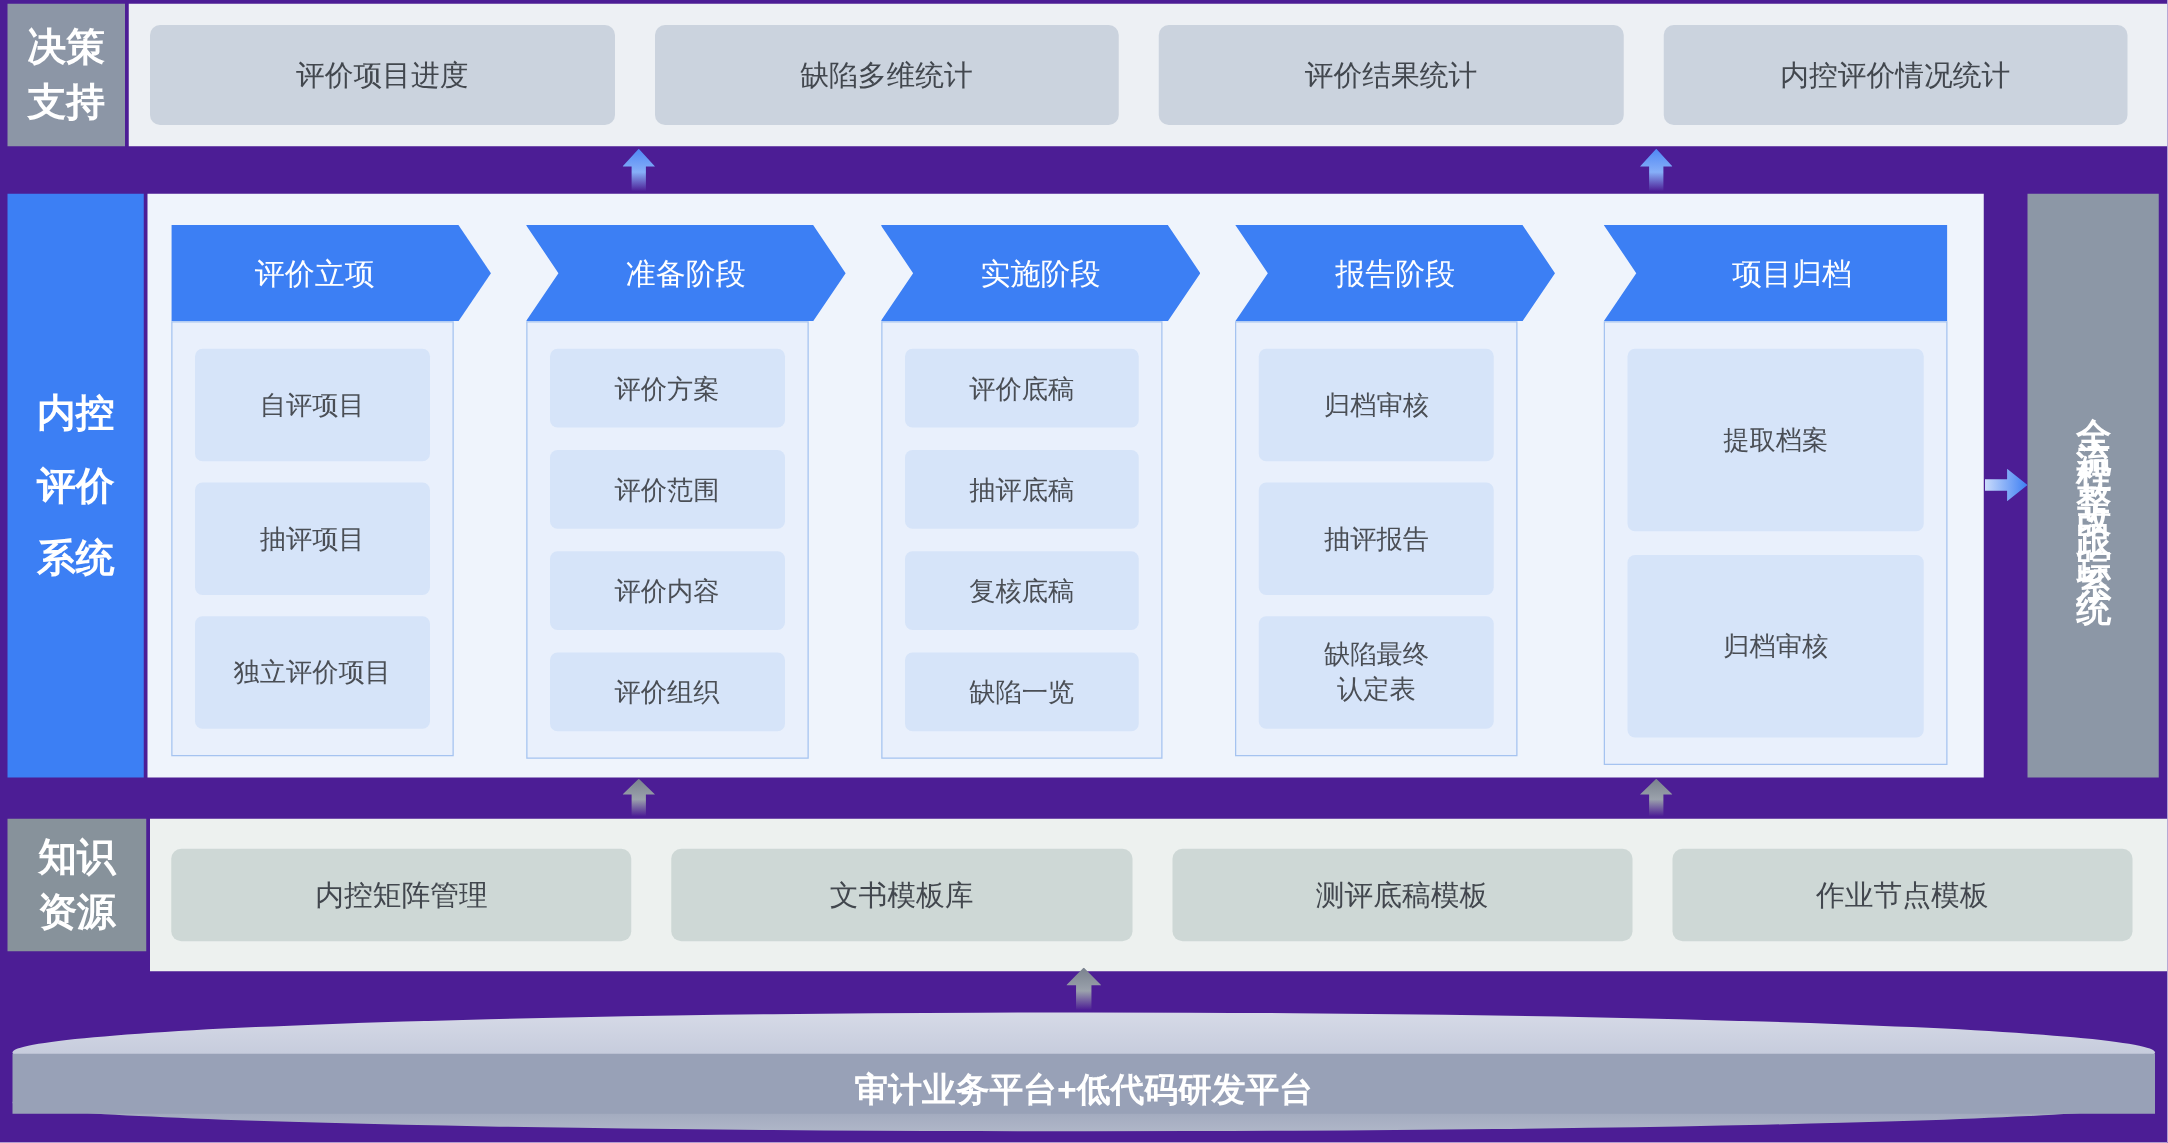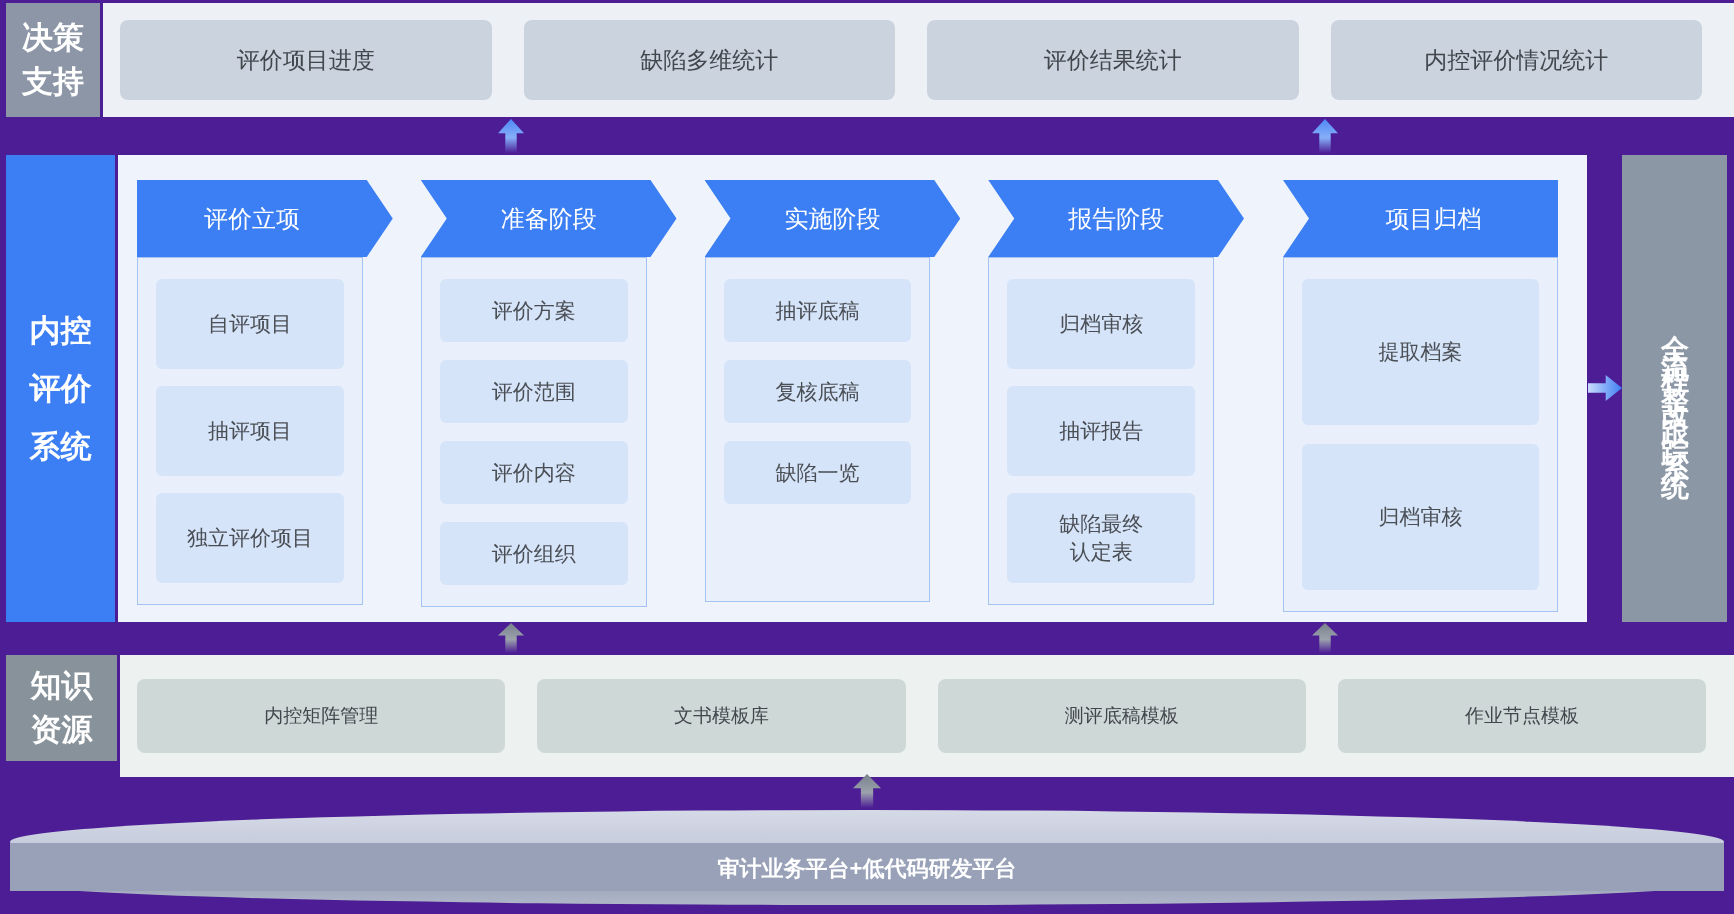--- a/index.html
+++ b/index.html
@@ -63,21 +63,21 @@
     font-weight:bold;font-size:28px;letter-spacing:17px;
   }
   
   .band-knowledge{
     position:absolute;left:120px;top:655px;right:0;height:122px;background:var(--band-knowledge-bg);
     display:flex;align-items:center;gap:32px;padding:0 28px 0 17px;box-sizing:border-box;
   }
   .k-box{
     flex:1;height:74px;border-radius:8px;background:var(--k-box-bg);
     display:flex;align-items:center;justify-content:center;
-    font-size:19px;color:var(--text-dark);
+    font-size:23px;color:var(--text-dark);
   }
   
   .arrow-up{
     position:absolute;width:26px;height:34px;
     clip-path:polygon(50% 0,100% 42%,72% 42%,72% 100%,28% 100%,28% 42%,0 42%);
   }
   .arrow-blue{background:linear-gradient(180deg,#4F87F5 0%,#86AFF8 55%,rgba(183,208,250,0) 100%);}
   .arrow-gray{background:linear-gradient(180deg,#79818D 0%,#9BA2AC 55%,rgba(199,203,209,0) 100%);}
   .arrow-top-1{left:498px;top:119px;}
   .arrow-top-2{left:1312px;top:119px;}
@@ -95,21 +95,21 @@
     position:absolute;top:0;left:0;right:0;height:64px;border-radius:50%;
     background:linear-gradient(180deg,#D6DAE7 0%,#C4CADB 60%,#BAC0D4 100%);
   }
   .p-bottom{
     position:absolute;bottom:0;left:0;right:0;height:46px;border-radius:50%;
     background:linear-gradient(180deg,var(--ellipse-body) 40%,#AFB6C8 100%);
   }
   .p-body{position:absolute;top:33px;bottom:14px;left:0;right:0;background:var(--ellipse-body);}
   .p-label{
     position:absolute;top:44px;left:0;right:0;text-align:center;
-    color:#ffffff;font-weight:bold;font-size:22px;
+    color:#ffffff;font-weight:bold;font-size:27px;
   }
 </style>
 </head>
 <body>
 
 <div class="canvas">
 
   <div class="side-label label-top">
       <div class="label-line">决策</div>
       <div class="label-line">支持</div>
@@ -145,20 +145,21 @@
         <div class="subpanel items-sm">
             <div class="item">评价方案</div>
             <div class="item">评价范围</div>
             <div class="item">评价内容</div>
             <div class="item">评价组织</div>
           </div>
       </div>
       <div class="col">
         <div class="chev mid grow">实施阶段</div>
         <div class="subpanel items-sm">
+            <div class="item">评价底稿</div>
             <div class="item">抽评底稿</div>
             <div class="item">复核底稿</div>
             <div class="item">缺陷一览</div>
           </div>
       </div>
       <div class="col">
         <div class="chev mid grow">报告阶段</div>
         <div class="subpanel items-lg">
             <div class="item">归档审核</div>
             <div class="item">抽评报告</div>

